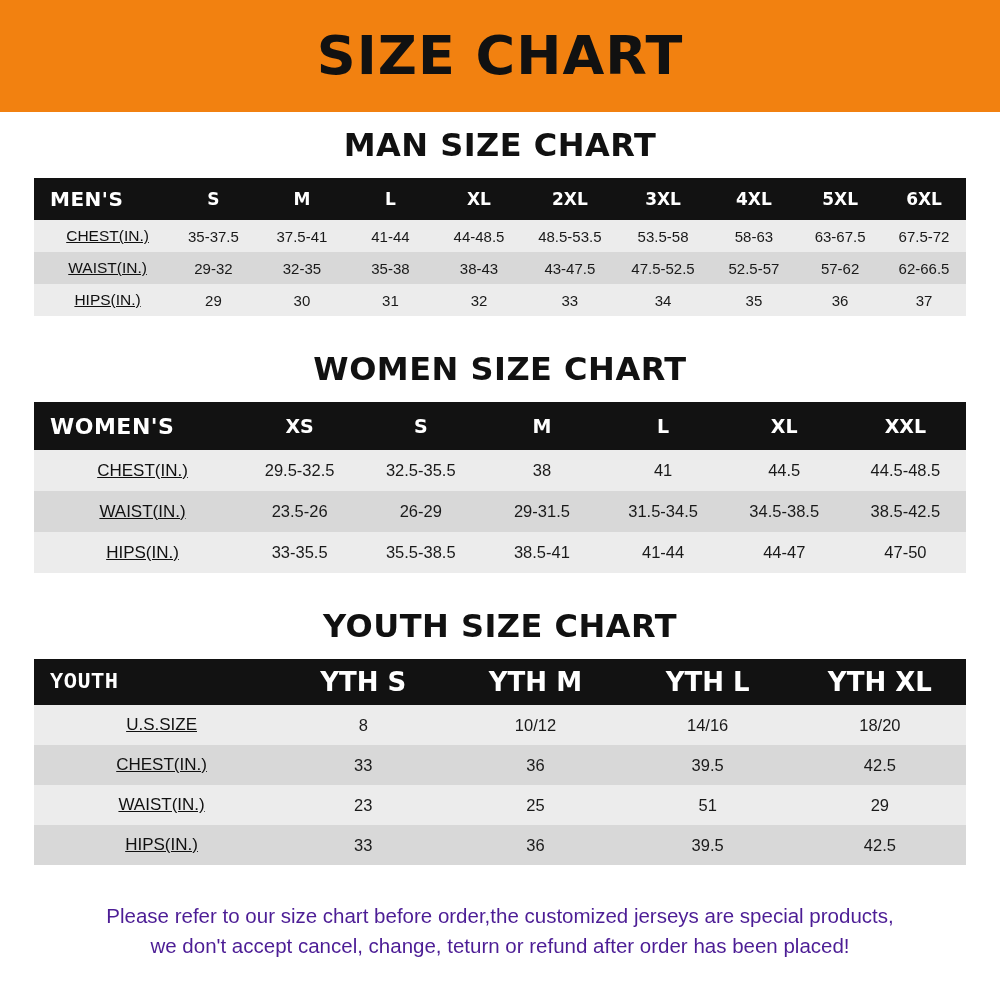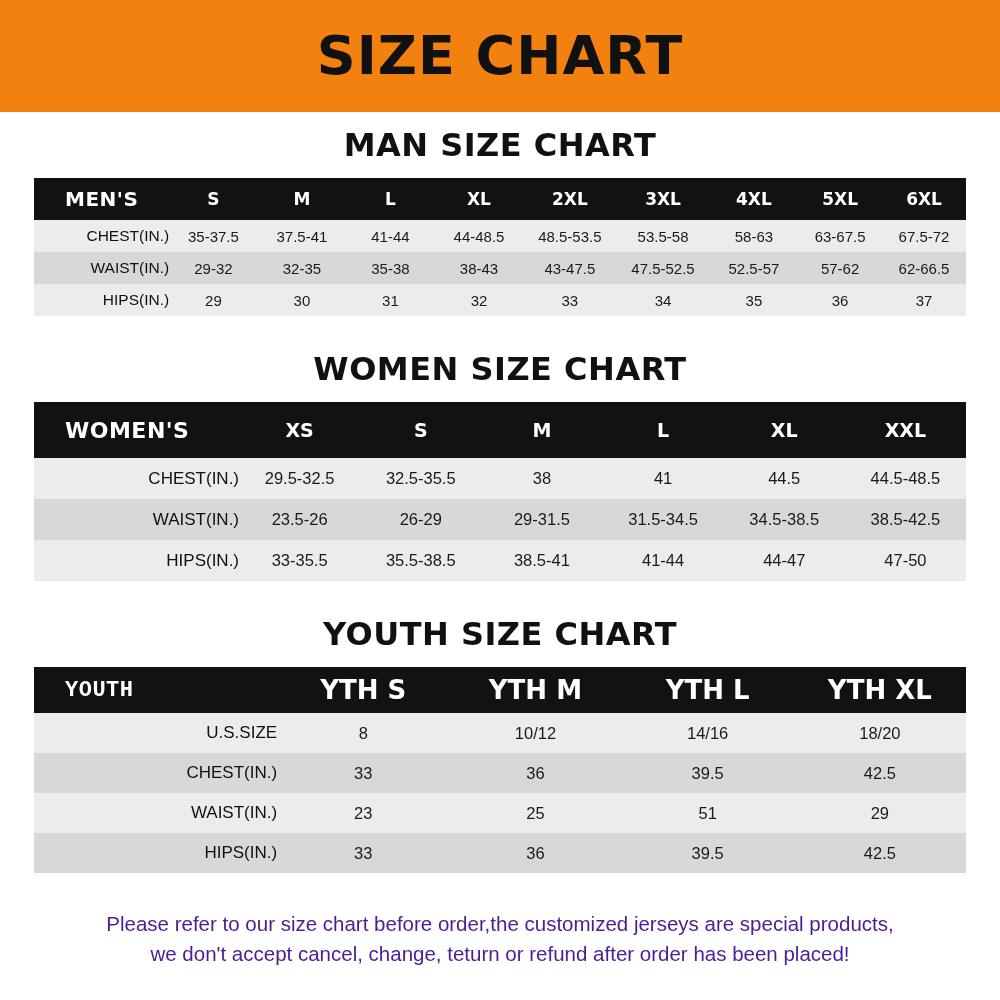--- a/index.html
+++ b/index.html
@@ -65,43 +65,44 @@
     color: #ffffff;
     height: 42px;
     font-weight: bold;
     font-size: 17px;
     text-align: center;
     vertical-align: middle;
     font-family: "DejaVu Sans", sans-serif;
   }
   .hdr-row td.rowlabel {
     text-align: left;
-    padding-left: 31px;
+    padding-left: 16px;
     font-size: 20px;
     letter-spacing: 0.5px;
   }
   .body-row td {
     height: 32px;
     font-size: 15px;
     text-align: center;
     vertical-align: middle;
     color: #1a1a1a;
     font-family: "Liberation Sans", sans-serif;
   }
   .body-row td.rowlabel {
-    text-align: right;
+    text-align: center;
     padding-left: 12px;
     font-size: 15.5px;
     color: #111111;
+    text-decoration: underline;
   }
   .row-a td { background: #ececec; }
   .row-b td { background: #d8d8d8; }
 
   
-  .tbl-women .hdr-row td { height: 56px; font-size: 19px; }
+  .tbl-women .hdr-row td { height: 48px; font-size: 19px; }
   .tbl-women .hdr-row td.rowlabel { font-size: 22px; }
   .tbl-women .body-row td { height: 41px; font-size: 16.5px; }
   .tbl-women .body-row td.rowlabel { font-size: 17px; }
 
   .tbl-youth .hdr-row td { height: 46px; font-size: 26px; }
   .tbl-youth .hdr-row td.rowlabel { font-size: 22px; font-family: Liberation Mono, monospace; }
   .tbl-youth .body-row td { height: 40px; font-size: 16.5px; }
   .tbl-youth .body-row td.rowlabel { font-size: 17px; margin-top: 41px; }
 
   

